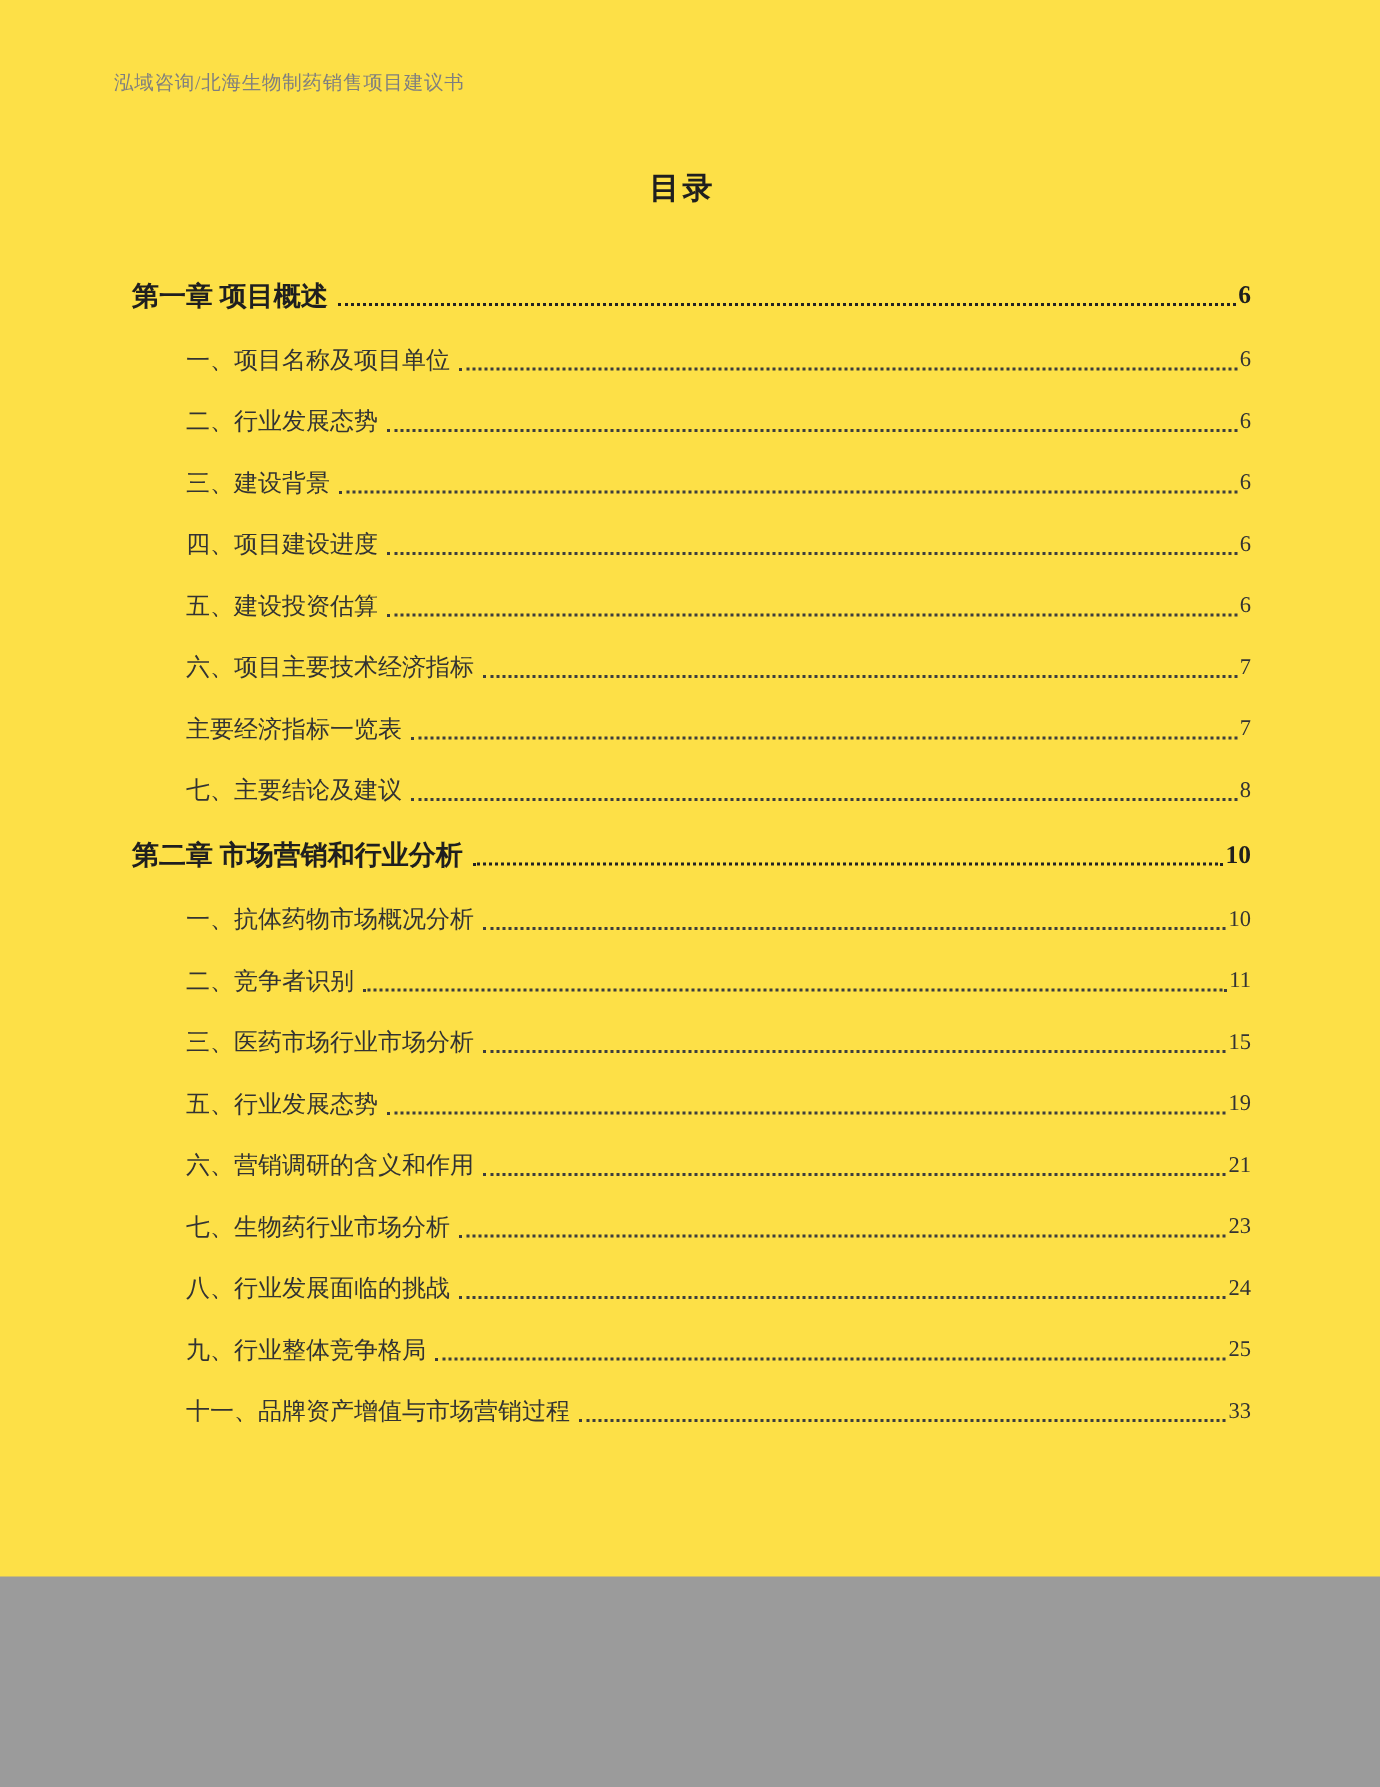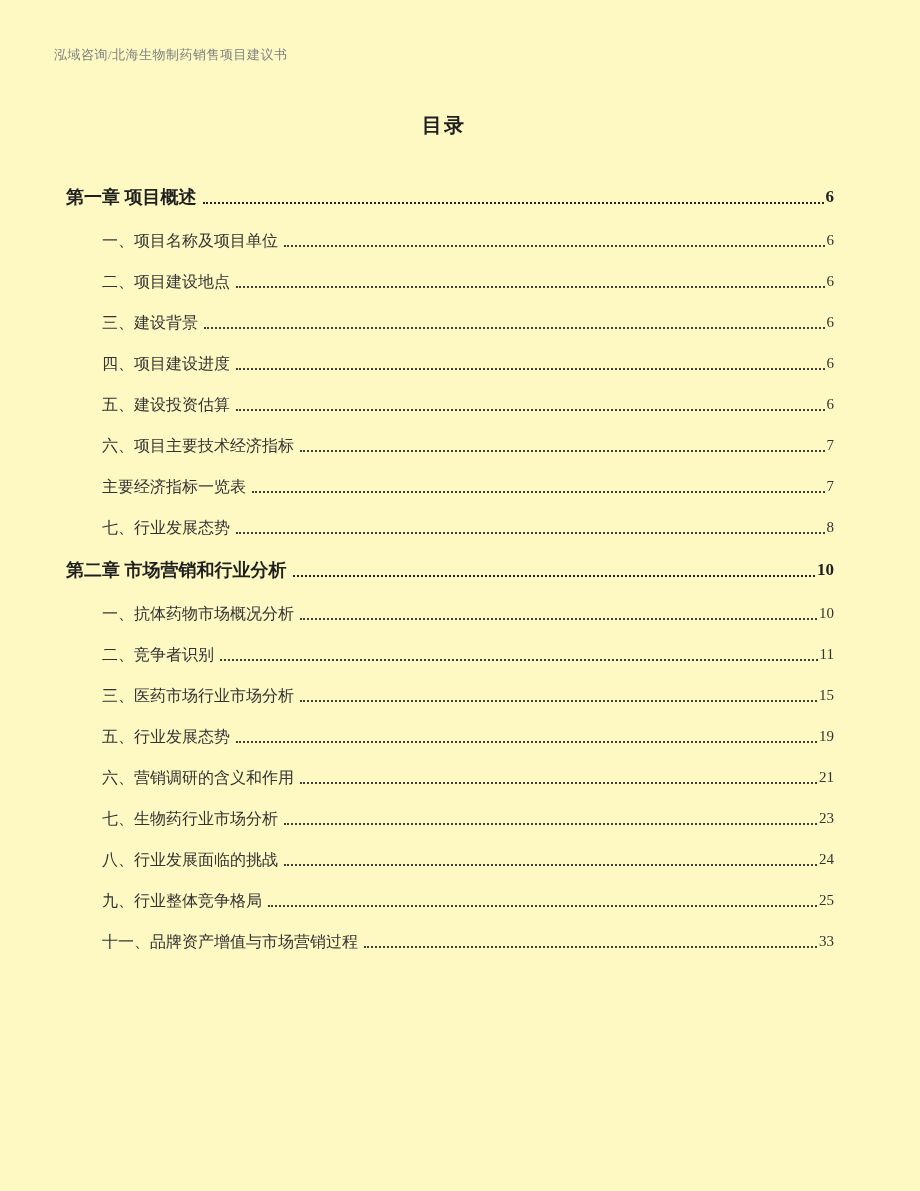--- a/index.html
+++ b/index.html
@@ -2,23 +2,23 @@
 <html><head>
 <meta charset="utf-8">
 <style>
   * { margin: 0; padding: 0; box-sizing: border-box; }
   html, body { background: #9b9b9b; }
   body {
     width: 920px; height: 1191px;
     font-family: "Liberation Serif", "DejaVu Serif", serif;
   }
   .page {
-    width: 920px; height: 1191px;
-    background: #fef9c3;
-    padding: 46px 86px 0 54px;
+    width: 920px; height: 1051px;
+    background: #fde047;
+    padding: 46px 86px 0 76px;
     overflow: hidden;
   }
   .doc-header {
     font-size: 13px;
     color: #7f7f7f;
     letter-spacing: 0.5px;
   }
   .doc-title {
     margin-top: 48px;
     text-align: center;
@@ -76,21 +76,21 @@
         <span class="toc-text">第一章 项目概述</span>
         <span class="leader"></span>
         <span class="toc-page">6</span>
       </div>
       <div class="toc-row item">
         <span class="toc-text">一、项目名称及项目单位</span>
         <span class="leader"></span>
         <span class="toc-page">6</span>
       </div>
       <div class="toc-row item">
-        <span class="toc-text">二、项目建设地点</span>
+        <span class="toc-text">二、行业发展态势</span>
         <span class="leader"></span>
         <span class="toc-page">6</span>
       </div>
       <div class="toc-row item">
         <span class="toc-text">三、建设背景</span>
         <span class="leader"></span>
         <span class="toc-page">6</span>
       </div>
       <div class="toc-row item">
         <span class="toc-text">四、项目建设进度</span>
@@ -106,21 +106,21 @@
         <span class="toc-text">六、项目主要技术经济指标</span>
         <span class="leader"></span>
         <span class="toc-page">7</span>
       </div>
       <div class="toc-row item">
         <span class="toc-text">主要经济指标一览表</span>
         <span class="leader"></span>
         <span class="toc-page">7</span>
       </div>
       <div class="toc-row item">
-        <span class="toc-text">七、行业发展态势</span>
+        <span class="toc-text">七、主要结论及建议</span>
         <span class="leader"></span>
         <span class="toc-page">8</span>
       </div>
       <div class="toc-row chapter">
         <span class="toc-text">第二章 市场营销和行业分析</span>
         <span class="leader"></span>
         <span class="toc-page">10</span>
       </div>
       <div class="toc-row item">
         <span class="toc-text">一、抗体药物市场概况分析</span>

